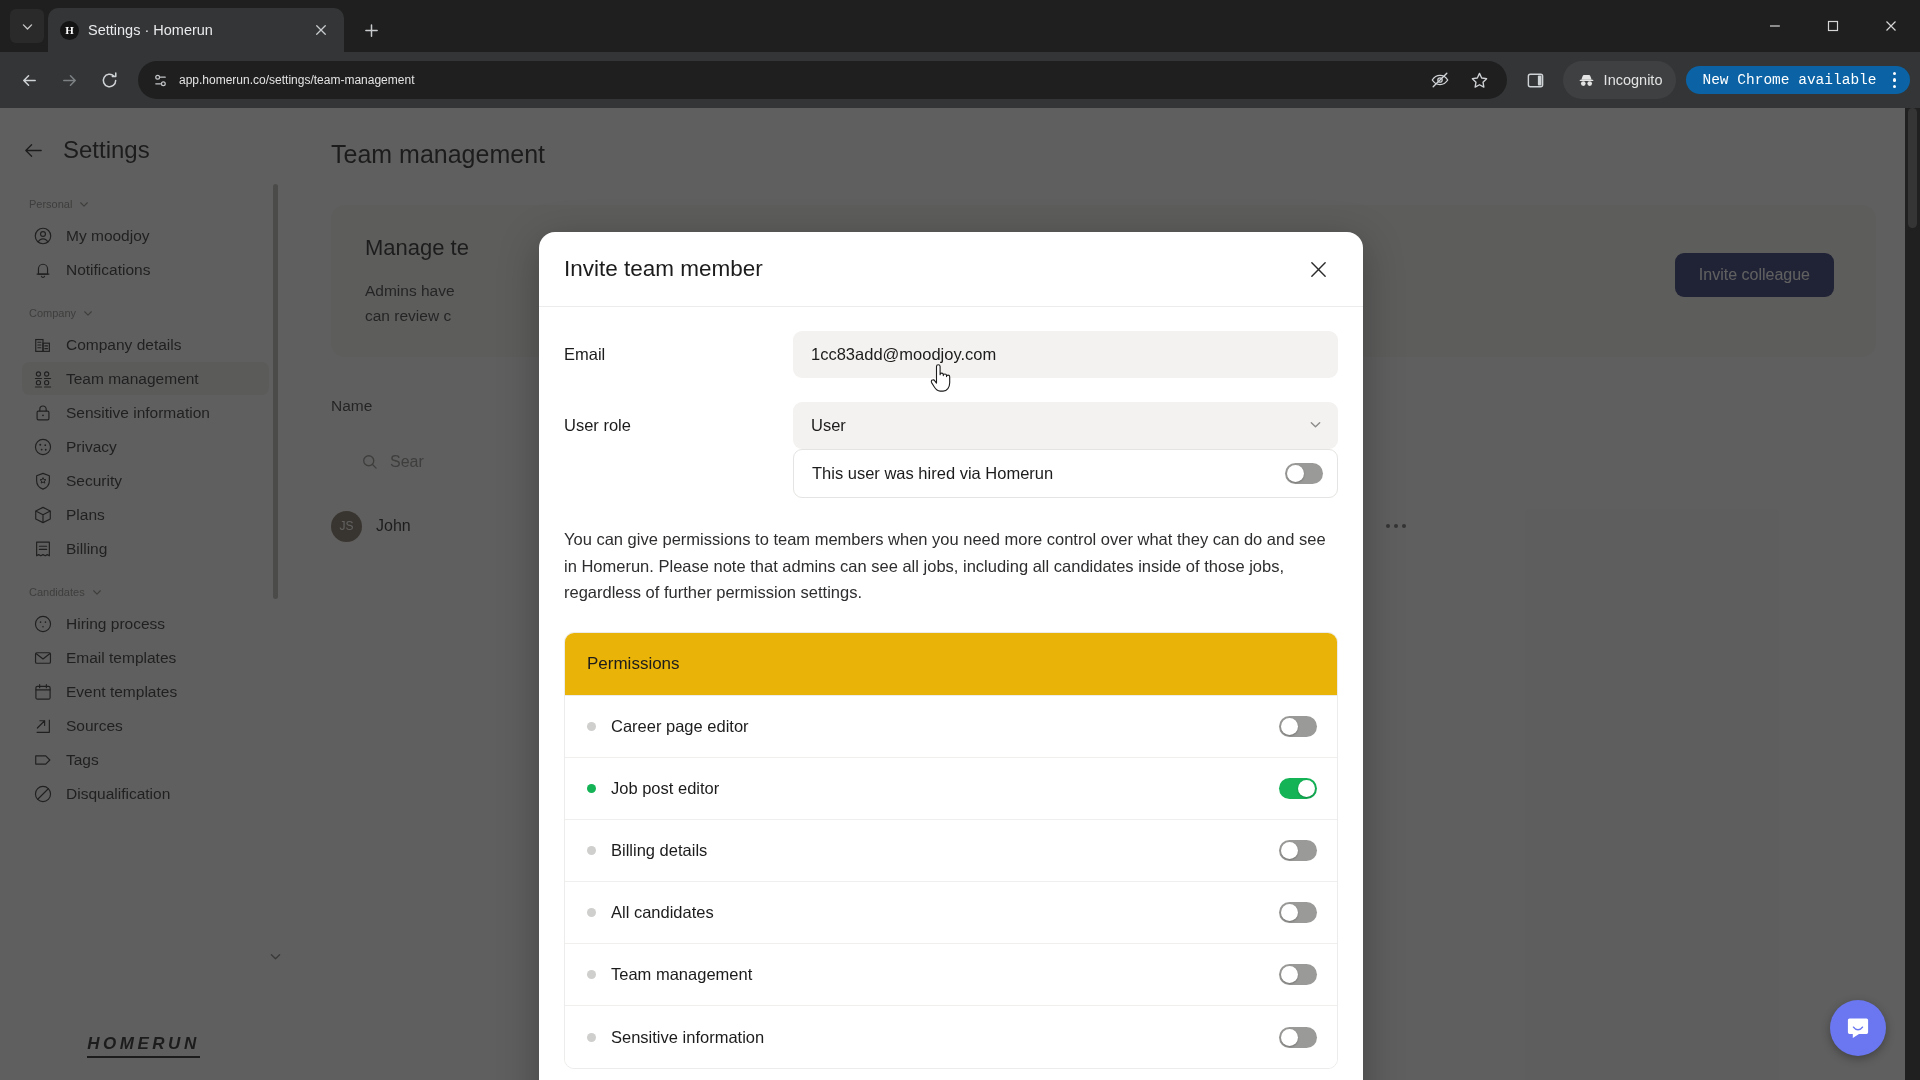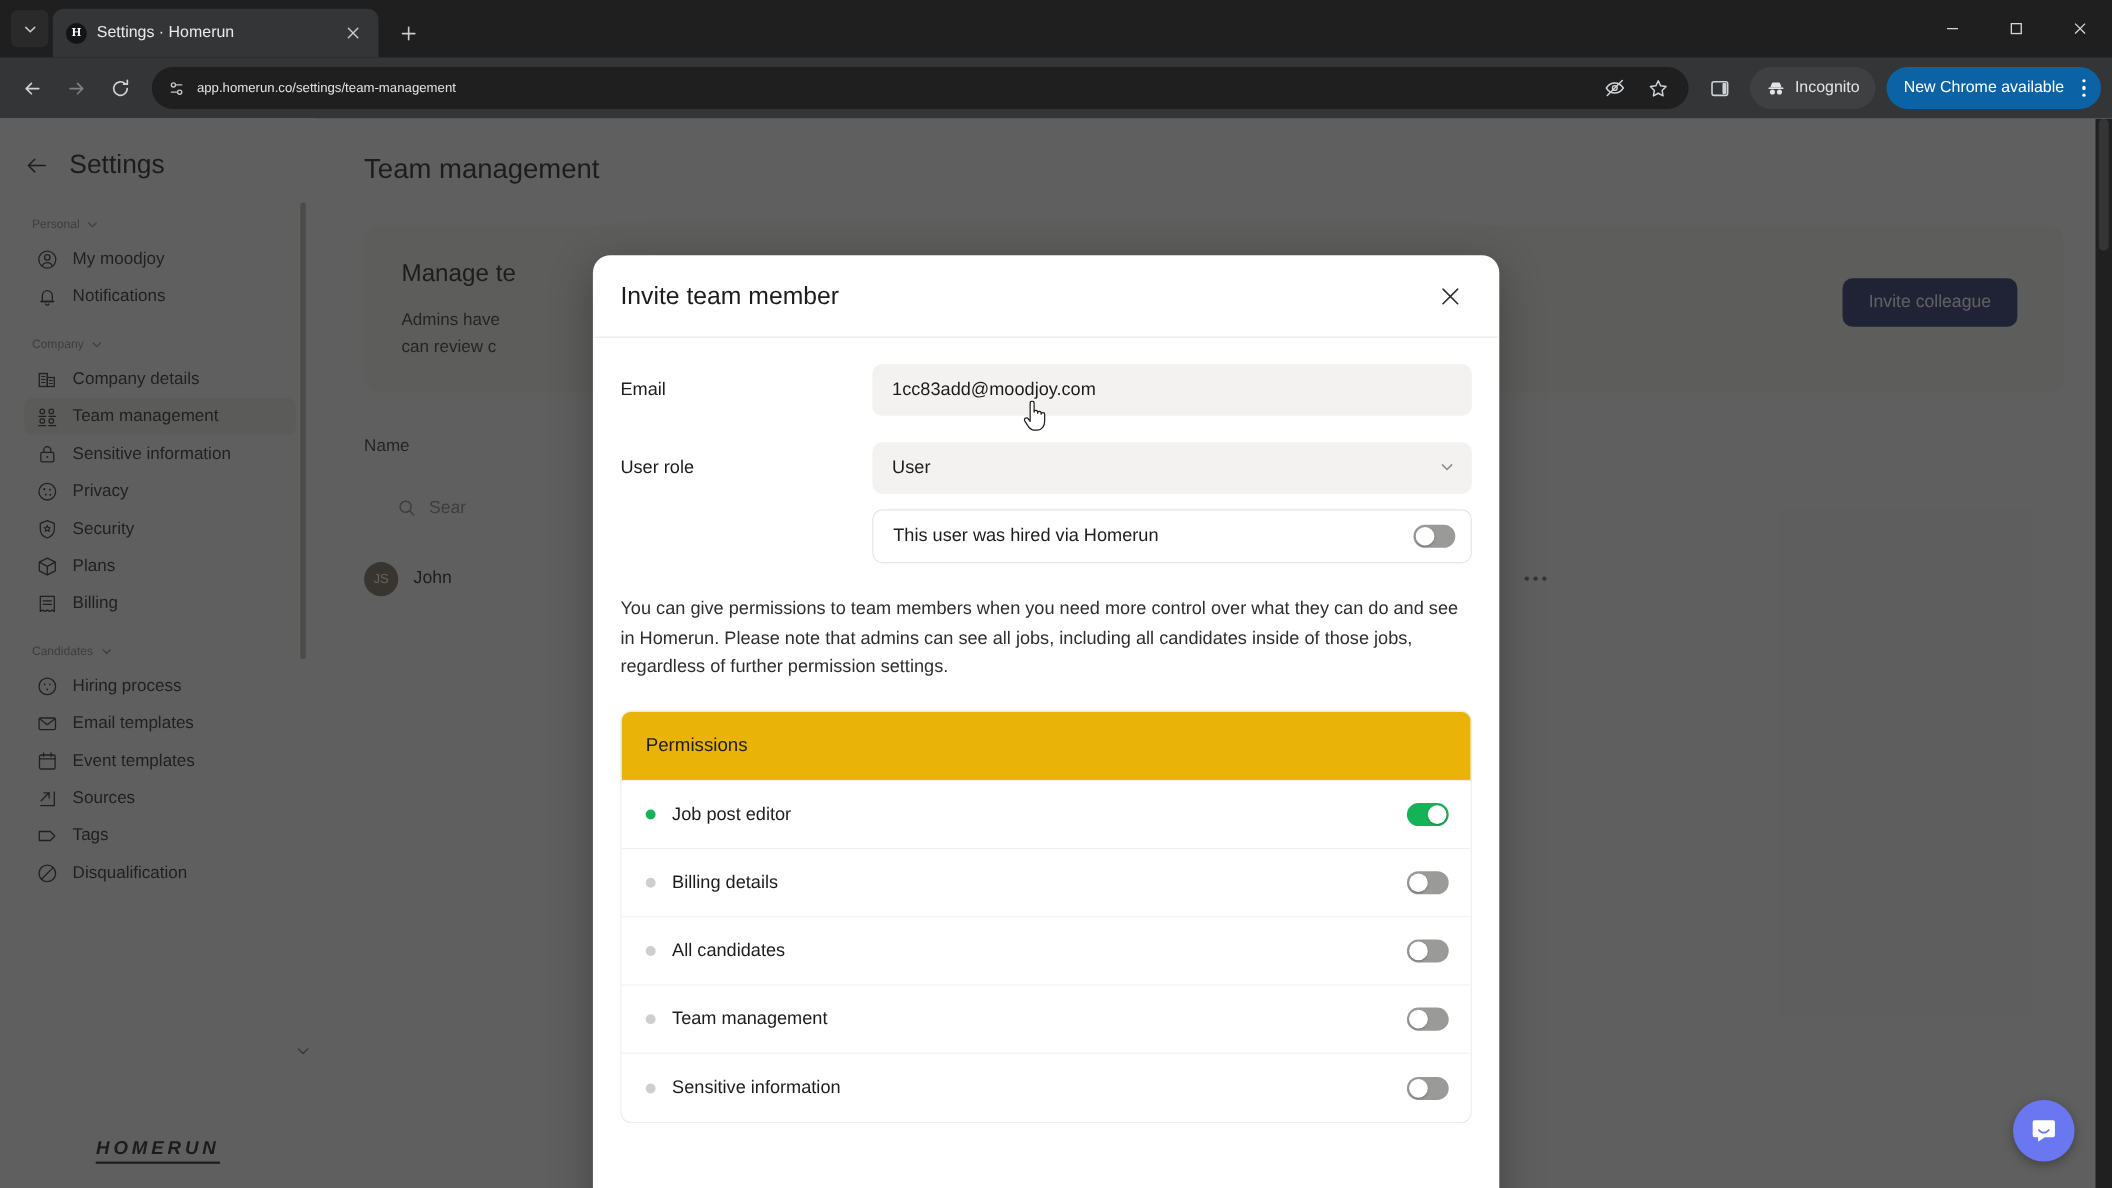--- a/index.html
+++ b/index.html
@@ -68,23 +68,23 @@
     flex:1; color:#e3e3e3; font-size:12px; white-space:nowrap;
     overflow:hidden; text-overflow:ellipsis;
   }
   .omni-right { display:flex; align-items:center; gap:2px; }
   .incognito-chip {
     height:38px; border-radius:19px; background:#3f4042; display:flex;
     align-items:center; gap:8px; padding:0 14px; color:#e3e3e3; font-size:14.5px;
     margin-left:6px; flex:none;
   }
   .chrome-update {
-    height:38px; border-radius:19px; display:flex; align-items:center;
+    height:28px; border-radius:19px; display:flex; align-items:center;
     gap:10px; padding:0 8px 0 16px; color:#fff; font-size:14.5px;
-    margin-left:8px; flex:none;
+    margin-left:8px; flex:none;font-family:Liberation Mono, monospace;
   }
   .kebab { display:flex; flex-direction:column; gap:3px; align-items:center; padding:0 6px; }
   .kebab i { width:3.5px; height:3.5px; border-radius:50%; background:#fff; display:block; }
 
   
   .viewport { flex:1; position:relative; background:#fbfbfa; overflow:hidden; }
   .page { position:absolute; inset:0; display:flex; }
 
   
   .sidebar {
@@ -192,21 +192,21 @@
     display:flex; align-items:center; padding:0 18px; font-size:16.5px; color:#1c1c1c;
   }
   .fselect {
     flex:1; background:#f3f2f0; border-radius:9px; height:47px;
     display:flex; align-items:center; padding:0 16px 0 18px;
     font-size:16.5px; color:#1c1c1c; position:relative;
   }
   .fselect .chev { margin-left:auto; color:#8c8c8a; font-size:13px; }
 
   .hired-box {
-    margin-left:229px; margin-top:14px; border:1px solid #e4e4e2;
+    margin-left:229px; border:1px solid #e4e4e2;
     border-radius:9px; height:49px; display:flex; align-items:center;
     padding:0 14px 0 18px; gap:10px;
   }
   .hired-box span.lbl { flex:1; font-size:16.5px; color:#1c1c1c; }
 
   .toggle {
     width:38px; height:21px; border-radius:11px; background:#9a9a98;
     position:relative; flex:none;
   }
   .toggle i {
@@ -650,20 +650,27 @@
           <span class="toggle">
               <i></i>
             </span>
         </div>
 
         <div class="intro">You can give permissions to team members when you need more control over what they can do and see in Homerun. Please note that admins can see all jobs, including all candidates inside of those jobs, regardless of further permission settings.</div>
 
         <div class="perm-panel">
           <div class="perm-head">Permissions</div>
 
+          <div class="perm-row">
+            <span class="dot"></span>
+            <span class="perm-label">Career page editor</span>
+            <span class="toggle">
+                <i></i>
+              </span>
+          </div>
 
           <div class="perm-row">
             <span class="dot on"></span>
             <span class="perm-label">Job post editor</span>
             <span class="toggle on">
                 <i></i>
               </span>
           </div>
 
           <div class="perm-row">

